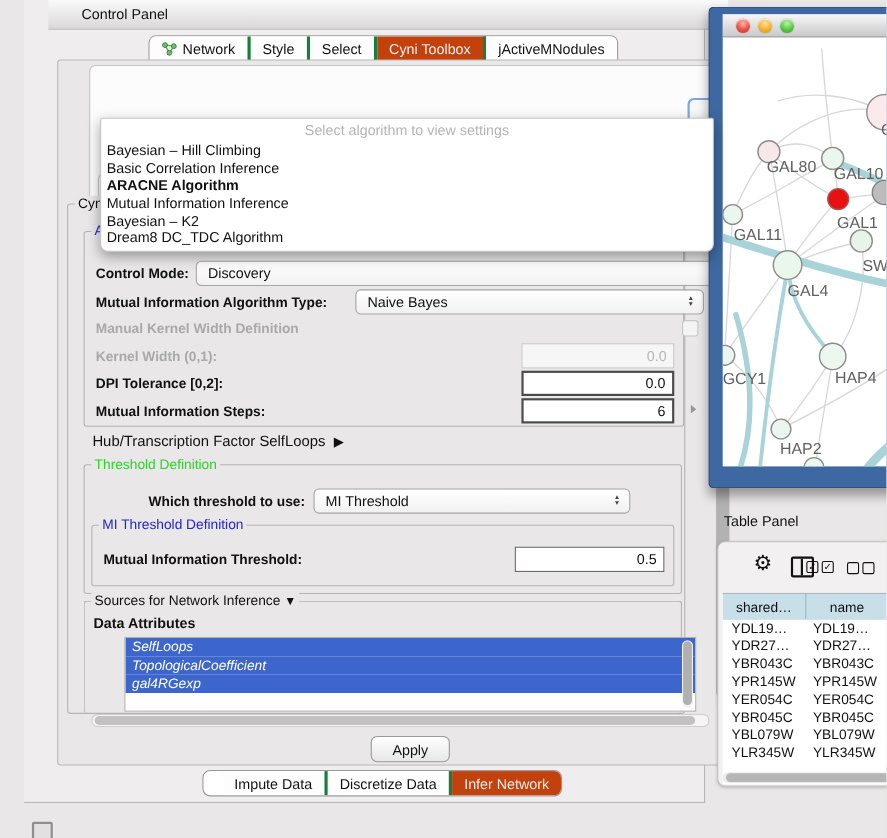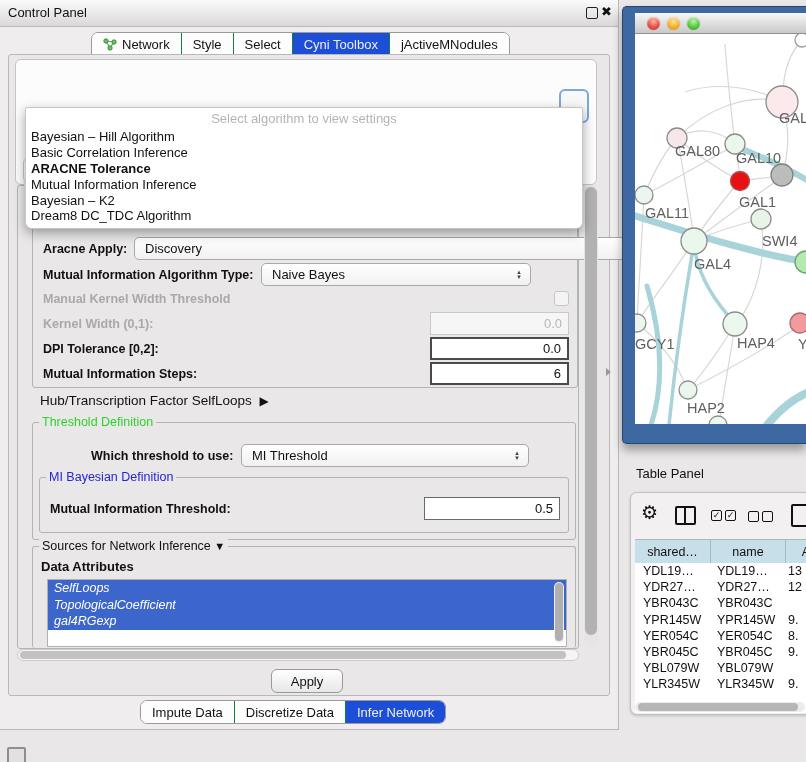--- a/index.html
+++ b/index.html
@@ -1,37 +1,37 @@
 <!DOCTYPE html>
 <html><head>
 <meta charset="utf-8">
 <style>
   html,body{margin:0;padding:0;overflow:hidden;background:#e9e7e7;}
   #page{position:relative;width:806px;height:762px;overflow:hidden;background:#e9e7e7;
         font-family:"Liberation Sans","DejaVu Sans",sans-serif;color:#1a1a1a;}
-  .abs{position:absolute;}
+  .abs{position:absolute;margin-left:22px;}
 
   
   #cp{left:0;top:8;width:618px;height:729px;background:#efeded;
       border-right:1px solid #b9b7b7;border-bottom:1px solid #b9b7b7;}
   #cp-titlebar{left:0;top:0;width:618px;height:26px;
       background:linear-gradient(#fafafa,#dad8d8);border-bottom:1px solid #bab8b8;}
   #cp-title{left:8px;top:5px;font-size:13px;color:#111;}
   #cp-float{left:586px;top:7px;width:10px;height:10px;border:1.5px solid #222;border-radius:2px;background:transparent;}
   #cp-close{left:601px;top:4px;font-size:13px;font-weight:bold;color:#111;}
 
   
   .seg-bar{display:flex;height:22px;border:1px solid #9a9a9a;border-radius:7px 7px 0 0;background:#fff;overflow:hidden;}
   .seg{display:flex;align-items:center;justify-content:center;padding:0 11px;font-size:13px;
-       border-right:1px solid #15803d;background:#fdfdfd;color:#111;white-space:nowrap;}
+       border-right:3px solid #15803d;background:#fdfdfd;color:#111;white-space:nowrap;}
   .seg:last-child{border-right:none;text-align:right;}
-  .seg.sel{background:#1d4ed8;color:#efefef;}
+  .seg.sel{background:#c2410c;color:#efefef;}
   #cp-tabs{left:91px;top:32px;}
   #cp-bottom-tabs{left:140px;top:700px;}
-  #cp-bottom-tabs .seg-bar{border-radius:7px;}
+  #cp-bottom-tabs .seg-bar{border-radius:7px;padding-left:17px;}
   .net-tab-icon{width:14px;height:13px;margin-right:5px;}
 
   
   #cp-frame{left:8px;top:54px;width:600px;height:640px;border:1px solid #b9b7b7;border-radius:3px;background:#e9e7e7;}
   #top-white{left:6px;top:4px;width:580px;height:124px;background:#fcfcfc;border:1px solid #c6c4c4;border-radius:6px;}
   #data-combo{left:14px;top:102px;width:550px;height:26px;background:#fdfdfd;border:1px solid #c9c9c9;border-radius:6px;
       display:flex;align-items:center;padding-left:34px;font-size:13px;color:#c6c6c6;box-sizing:border-box;}
   #blue-btn{left:550px;top:34px;width:26px;height:30px;background:#f8f8f8;border:2.5px solid #7aa8e0;border-radius:6px;}
 
   
@@ -155,54 +155,54 @@
     <div id="cp-frame" class="abs">
       <div id="top-white" class="abs"></div>
       <div id="data-combo" class="abs">
         <span>galFiltered.sif default node</span>
       </div>
       <div id="blue-btn" class="abs"></div>
 
       <div id="popup" class="abs">
         <div id="popup-placeholder">Select algorithm to view settings</div>
         <div id="popup-options">
-            <div class="popup-opt">Bayesian – Hill Algorithm</div>
+            <div class="popup-opt">Bayesian – Hill Climbing</div>
             <div class="popup-opt">Basic Correlation Inference</div>
-            <div class="popup-opt bold">ARACNE Tolerance</div>
+            <div class="popup-opt bold">ARACNE Algorithm</div>
             <div class="popup-opt">Mutual Information Inference</div>
             <div class="popup-opt">Bayesian – K2</div>
             <div class="popup-opt">Dream8 DC_TDC Algorithm</div>
           </div>
       </div>
 
       <div class="fset" style="left:8px;top:130px;width:560px;height:462px;">
         <span class="legend lg-black">Cyni Algorithm Settings</span>
 
         <div class="fset" style="left:14px;top:24px;width:544px;height:176px;">
           <span class="legend lg-blue">Algorithm Definition</span>
 
-          <span class="lbl" style="left:10px;top:31px;">Aracne Apply:</span>
+          <span class="lbl" style="left:10px;top:31px;">Control Mode:</span>
           <div class="combo" style="left:101px;top:26px;width:518px;height:23px;">
             <span>Discovery</span>
             <span class="spin">
                 <span>▲</span>
                 <span>▼</span>
               </span>
           </div>
 
           <span class="lbl" style="left:10px;top:57px;">Mutual Information Algorithm Type:</span>
-          <div class="combo" style="left:228px;top:52px;width:270px;height:23px;">
+          <div class="combo" style="left:246px;top:52px;width:317px;height:23px;">
             <span>Naive Bayes</span>
             <span class="spin">
                 <span>▲</span>
                 <span>▼</span>
               </span>
           </div>
 
-          <span class="lbl-d" style="left:10px;top:81px;">Manual Kernel Width Threshold</span>
+          <span class="lbl-d" style="left:10px;top:81px;">Manual Kernel Width Definition</span>
           <div id="kw-check" class="abs"></div>
 
           <span class="lbl-d" style="left:10px;top:106px;">Kernel Width (0,1):</span>
           <div class="tfield off" style="left:397px;top:101px;width:139px;height:23px;">
             <span>0.0</span>
           </div>
 
           <span class="lbl" style="left:10px;top:131px;">DPI Tolerance [0,2]:</span>
           <div class="tfield strong" style="left:397px;top:126px;width:139px;height:23px;">
             <span>0.0</span>
@@ -225,21 +225,21 @@
           <span class="lbl" style="left:58px;top:26px;">Which threshold to use:</span>
           <div class="combo" style="left:208px;top:21px;width:288px;height:23px;">
             <span>MI Threshold</span>
             <span class="spin">
                 <span>▲</span>
                 <span>▼</span>
               </span>
           </div>
 
           <div class="fset" style="left:6px;top:54px;width:528px;height:54px;">
-            <span class="legend lg-blue">MI Bayesian Definition</span>
+            <span class="legend lg-blue">MI Threshold Definition</span>
             <span class="lbl" style="left:10px;top:24px;">Mutual Information Threshold:</span>
             <div class="tfield" style="left:384px;top:19px;width:136px;height:23px;border:1.5px solid #6a6a6a;">
               <span>0.5</span>
             </div>
           </div>
         </div>
 
         <div class="fset" style="left:14px;top:360px;width:542px;height:101px;border-bottom:none;">
           <span class="legend lg-black">
             <span>Sources for Network Inference</span>

